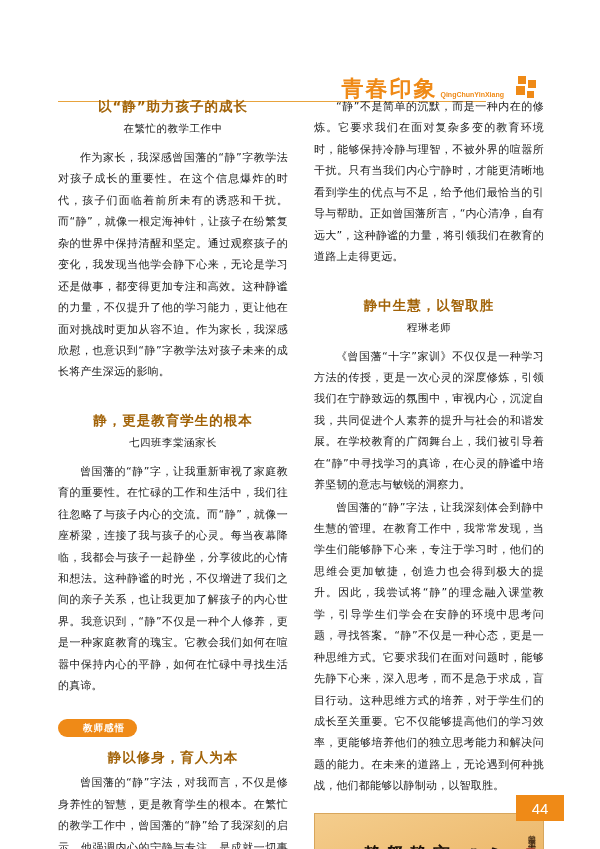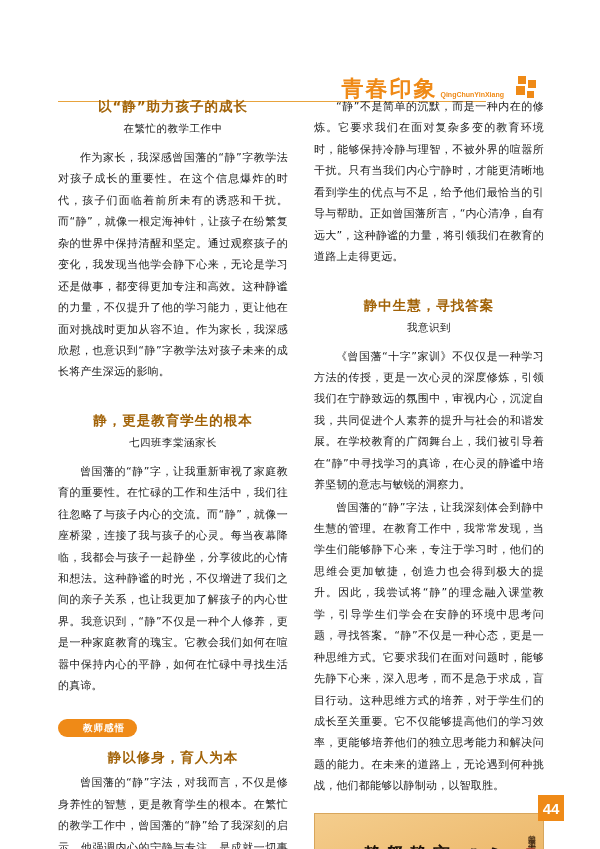--- a/index.html
+++ b/index.html
@@ -216,27 +216,27 @@
     gap: 3px;
     padding-top: 34px;
     margin-left: 2px;
   }
 
   
   .page-number {
     position: absolute;
     right: 36px;
     bottom: 28px;
-    width: 26px;
+    width: 48px;
     height: 26px;
     background: #ef8a17;
     color: #ffffff;
     font-family: "Liberation Sans", sans-serif;
     font-size: 15px;
-    font-weight: bold;
+    font-weight: normal;
     display: flex;
     align-items: center;
     justify-content: center;
     letter-spacing: 0px;
   }
 </style>
 </head>
 <body>
 
 <div class="page">
@@ -288,22 +288,22 @@
 
     </div>
 
     <div class="col">
 
       <p class="art-para">“静”不是简单的沉默，而是一种内在的修炼。它要求我们在面对复杂多变的教育环境时，能够保持冷静与理智，不被外界的喧嚣所干扰。只有当我们内心宁静时，才能更清晰地看到学生的优点与不足，给予他们最恰当的引导与帮助。正如曾国藩所言，“内心清净，自有远大”，这种静谧的力量，将引领我们在教育的道路上走得更远。</p>
 
       <div class="spacer-lg"></div>
 
       <div>
-        <h2 class="art-title">静中生慧，寻找答案</h2>
-        <div class="art-byline">我意识到</div>
+        <h2 class="art-title">静中生慧，以智取胜</h2>
+        <div class="art-byline">程琳老师</div>
         <p class="art-para">《曾国藩“十字”家训》不仅仅是一种学习方法的传授，更是一次心灵的深度修炼，引领我们在宁静致远的氛围中，审视内心，沉淀自我，共同促进个人素养的提升与社会的和谐发展。在学校教育的广阔舞台上，我们被引导着在“静”中寻找学习的真谛，在心灵的静谧中培养坚韧的意志与敏锐的洞察力。</p>
         <p class="art-para">曾国藩的“静”字法，让我深刻体会到静中生慧的管理。在教育工作中，我常常发现，当学生们能够静下心来，专注于学习时，他们的思维会更加敏捷，创造力也会得到极大的提升。因此，我尝试将“静”的理念融入课堂教学，引导学生们学会在安静的环境中思考问题，寻找答案。“静”不仅是一种心态，更是一种思维方式。它要求我们在面对问题时，能够先静下心来，深入思考，而不是急于求成，盲目行动。这种思维方式的培养，对于学生们的成长至关重要。它不仅能够提高他们的学习效率，更能够培养他们的独立思考能力和解决问题的能力。在未来的道路上，无论遇到何种挑战，他们都能够以静制动，以智取胜。</p>
       </div>
 
       <div class="calligraphy">
         <div class="calli-inner">
 
           <div class="calli-side">
             <div class="calli-inscription">曾国藩三十六字诀</div>
             <div class="seal"></div>

